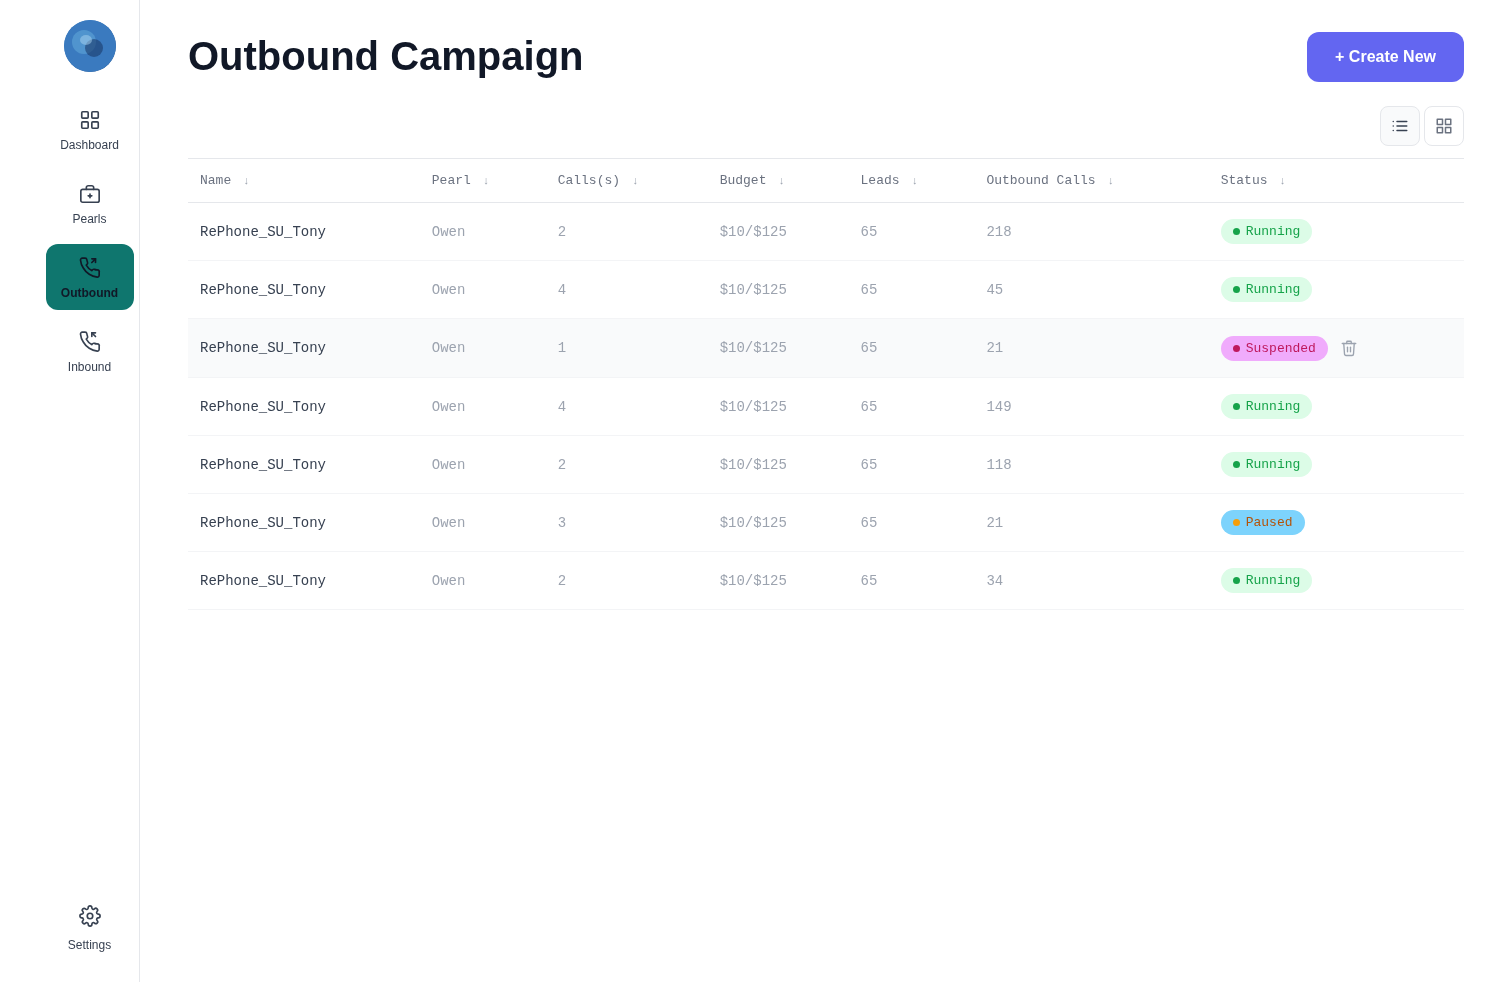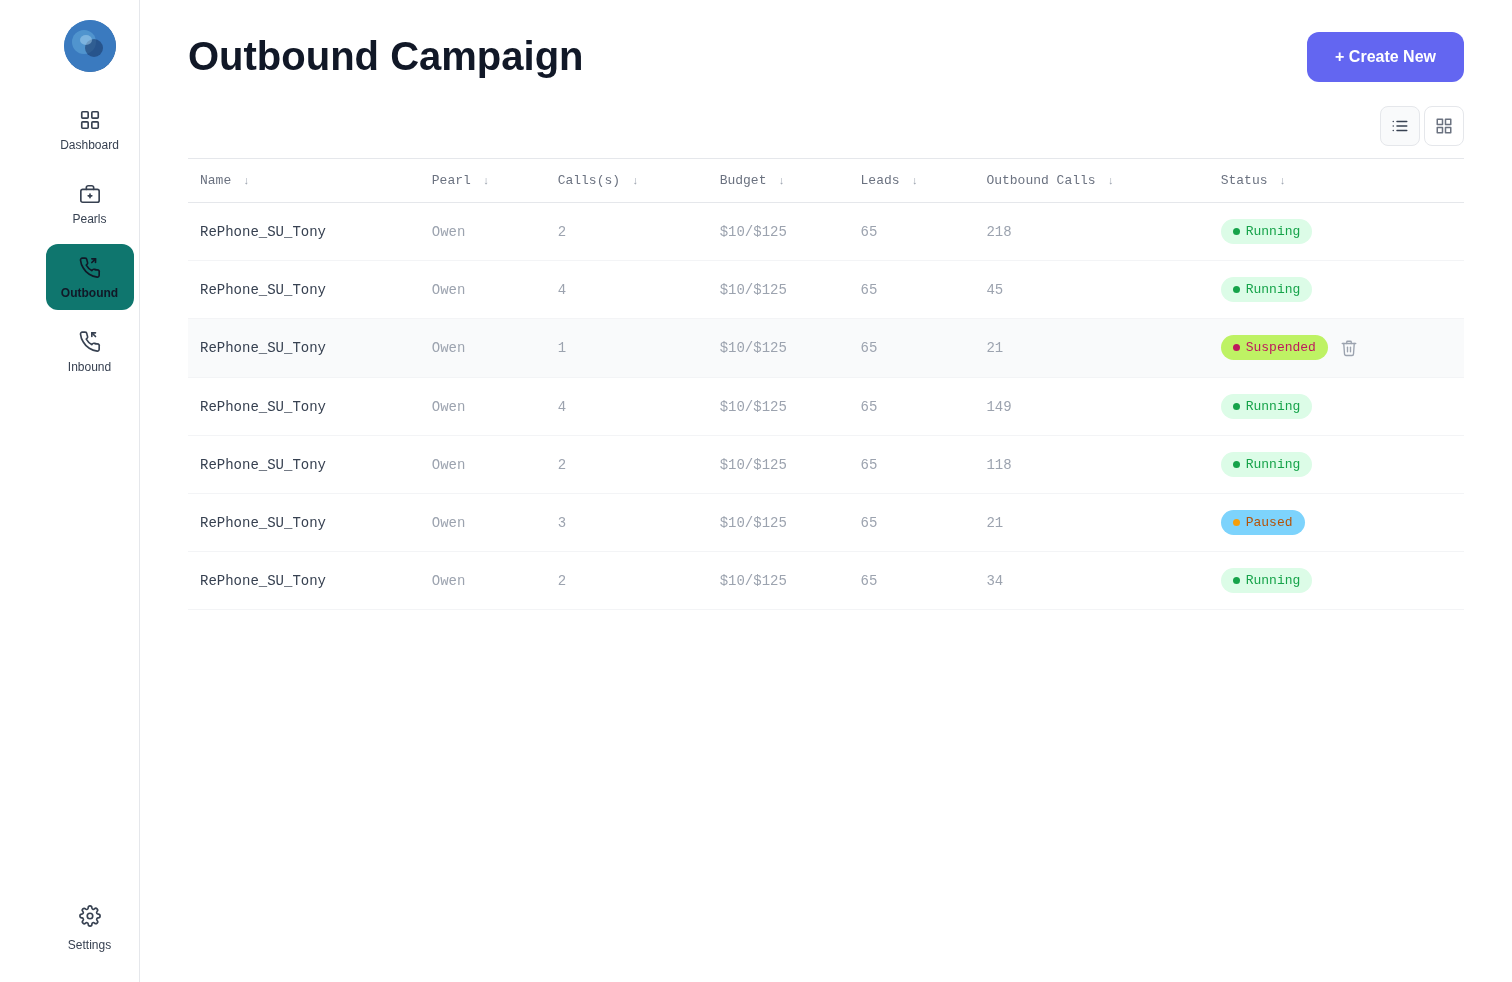--- a/index.html
+++ b/index.html
@@ -175,40 +175,40 @@
       font-size: 13px;
       font-weight: 500;
     }
     .status-badge .dot {
       width: 7px;
       height: 7px;
       border-radius: 50%;
     }
     .status-running { background: #dcfce7; color: #16a34a; }
     .status-running .dot { background: #16a34a; }
-    .status-suspended { background: #bef264; color: #be185d; }
+    .status-suspended { background: #f0abfc; color: #be185d; }
     .status-suspended .dot { background: #be185d; }
     .status-paused { background: #7dd3fc; color: #b45309; }
     .status-paused .dot { background: #f59e0b; }
 
     .delete-btn {
       background: none;
       border: none;
       cursor: pointer;
       color: #9ca3af;
       padding: 4px;
       font-size: 16px;
       display: flex;
       align-items: center;
       justify-content: center;
     }
 
     .action-cell {
       display: flex;
-      align-items: flex-start;
+      align-items: flex-end;
       gap: 8px;
     }
   </style>
 </head>
 <body>
 
 <aside class="sidebar">
   <div class="sidebar-logo">
     <svg viewBox="0 0 52 52" xmlns="http://www.w3.org/2000/svg">
       <circle cx="26" cy="26" r="26" fill="#3a7abf"></circle>

